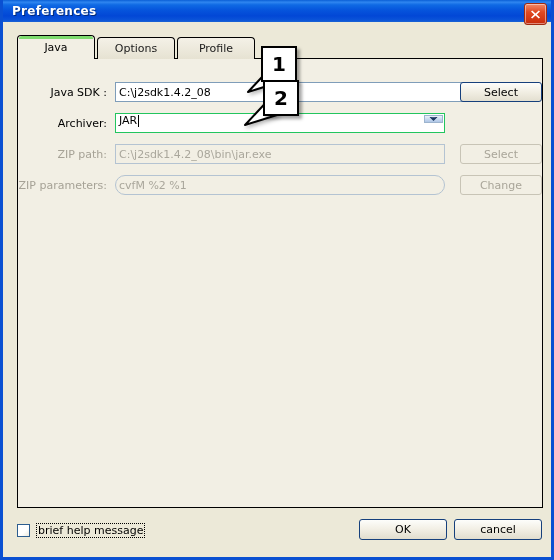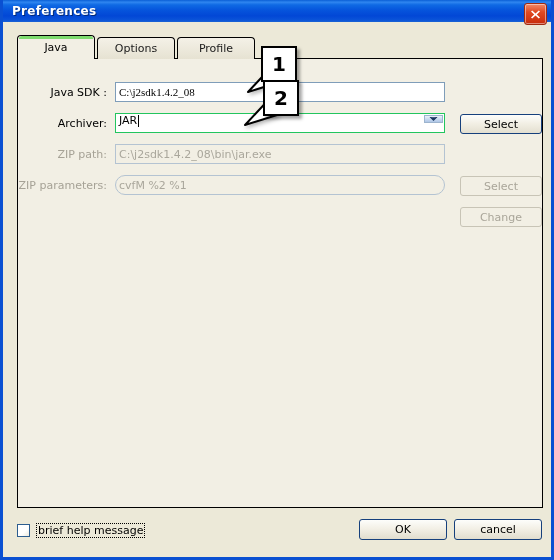--- a/index.html
+++ b/index.html
@@ -208,21 +208,20 @@
     box-sizing: border-box;
     display: flex;
     align-items: center;
     justify-content: center;
     font-size: 11px;
     color: #000000;
     background: linear-gradient(to bottom, #fdfdfb 0%, #f2efe4 48%, #e3dfd0 100%);
     border: 1px solid #16407c;
     border-radius: 3px;
     cursor: pointer;
-    margin-top: 32px;
   }
   .side-btn.disabled {
     color: #a9a599;
     border: 1px solid #c8c4b6;
     background: #f2efe4;
     cursor: default;
   }
 
   
   .callout {
@@ -318,21 +317,21 @@
     </div>
     <div class="tab inactive">
       <span>Profile</span>
     </div>
   </div>
 
   <div id="panel">
 
     <div class="form-row" style="top:23px;">
       <div class="row-label">Java SDK :</div>
-      <div class="text-field" style="width:330px;font-family:Liberation Serif, serif;">
+      <div class="text-field" style="width:376px;">
         <span>C:\j2sdk1.4.2_08</span>
       </div>
     </div>
     <div class="side-btn" style="left:442px; top:23px;">
       <span>Select</span>
     </div>
 
     <div class="form-row" style="top:54px;">
       <div class="row-label">Archiver:</div>
       <div class="combo" style="width:330px;">

